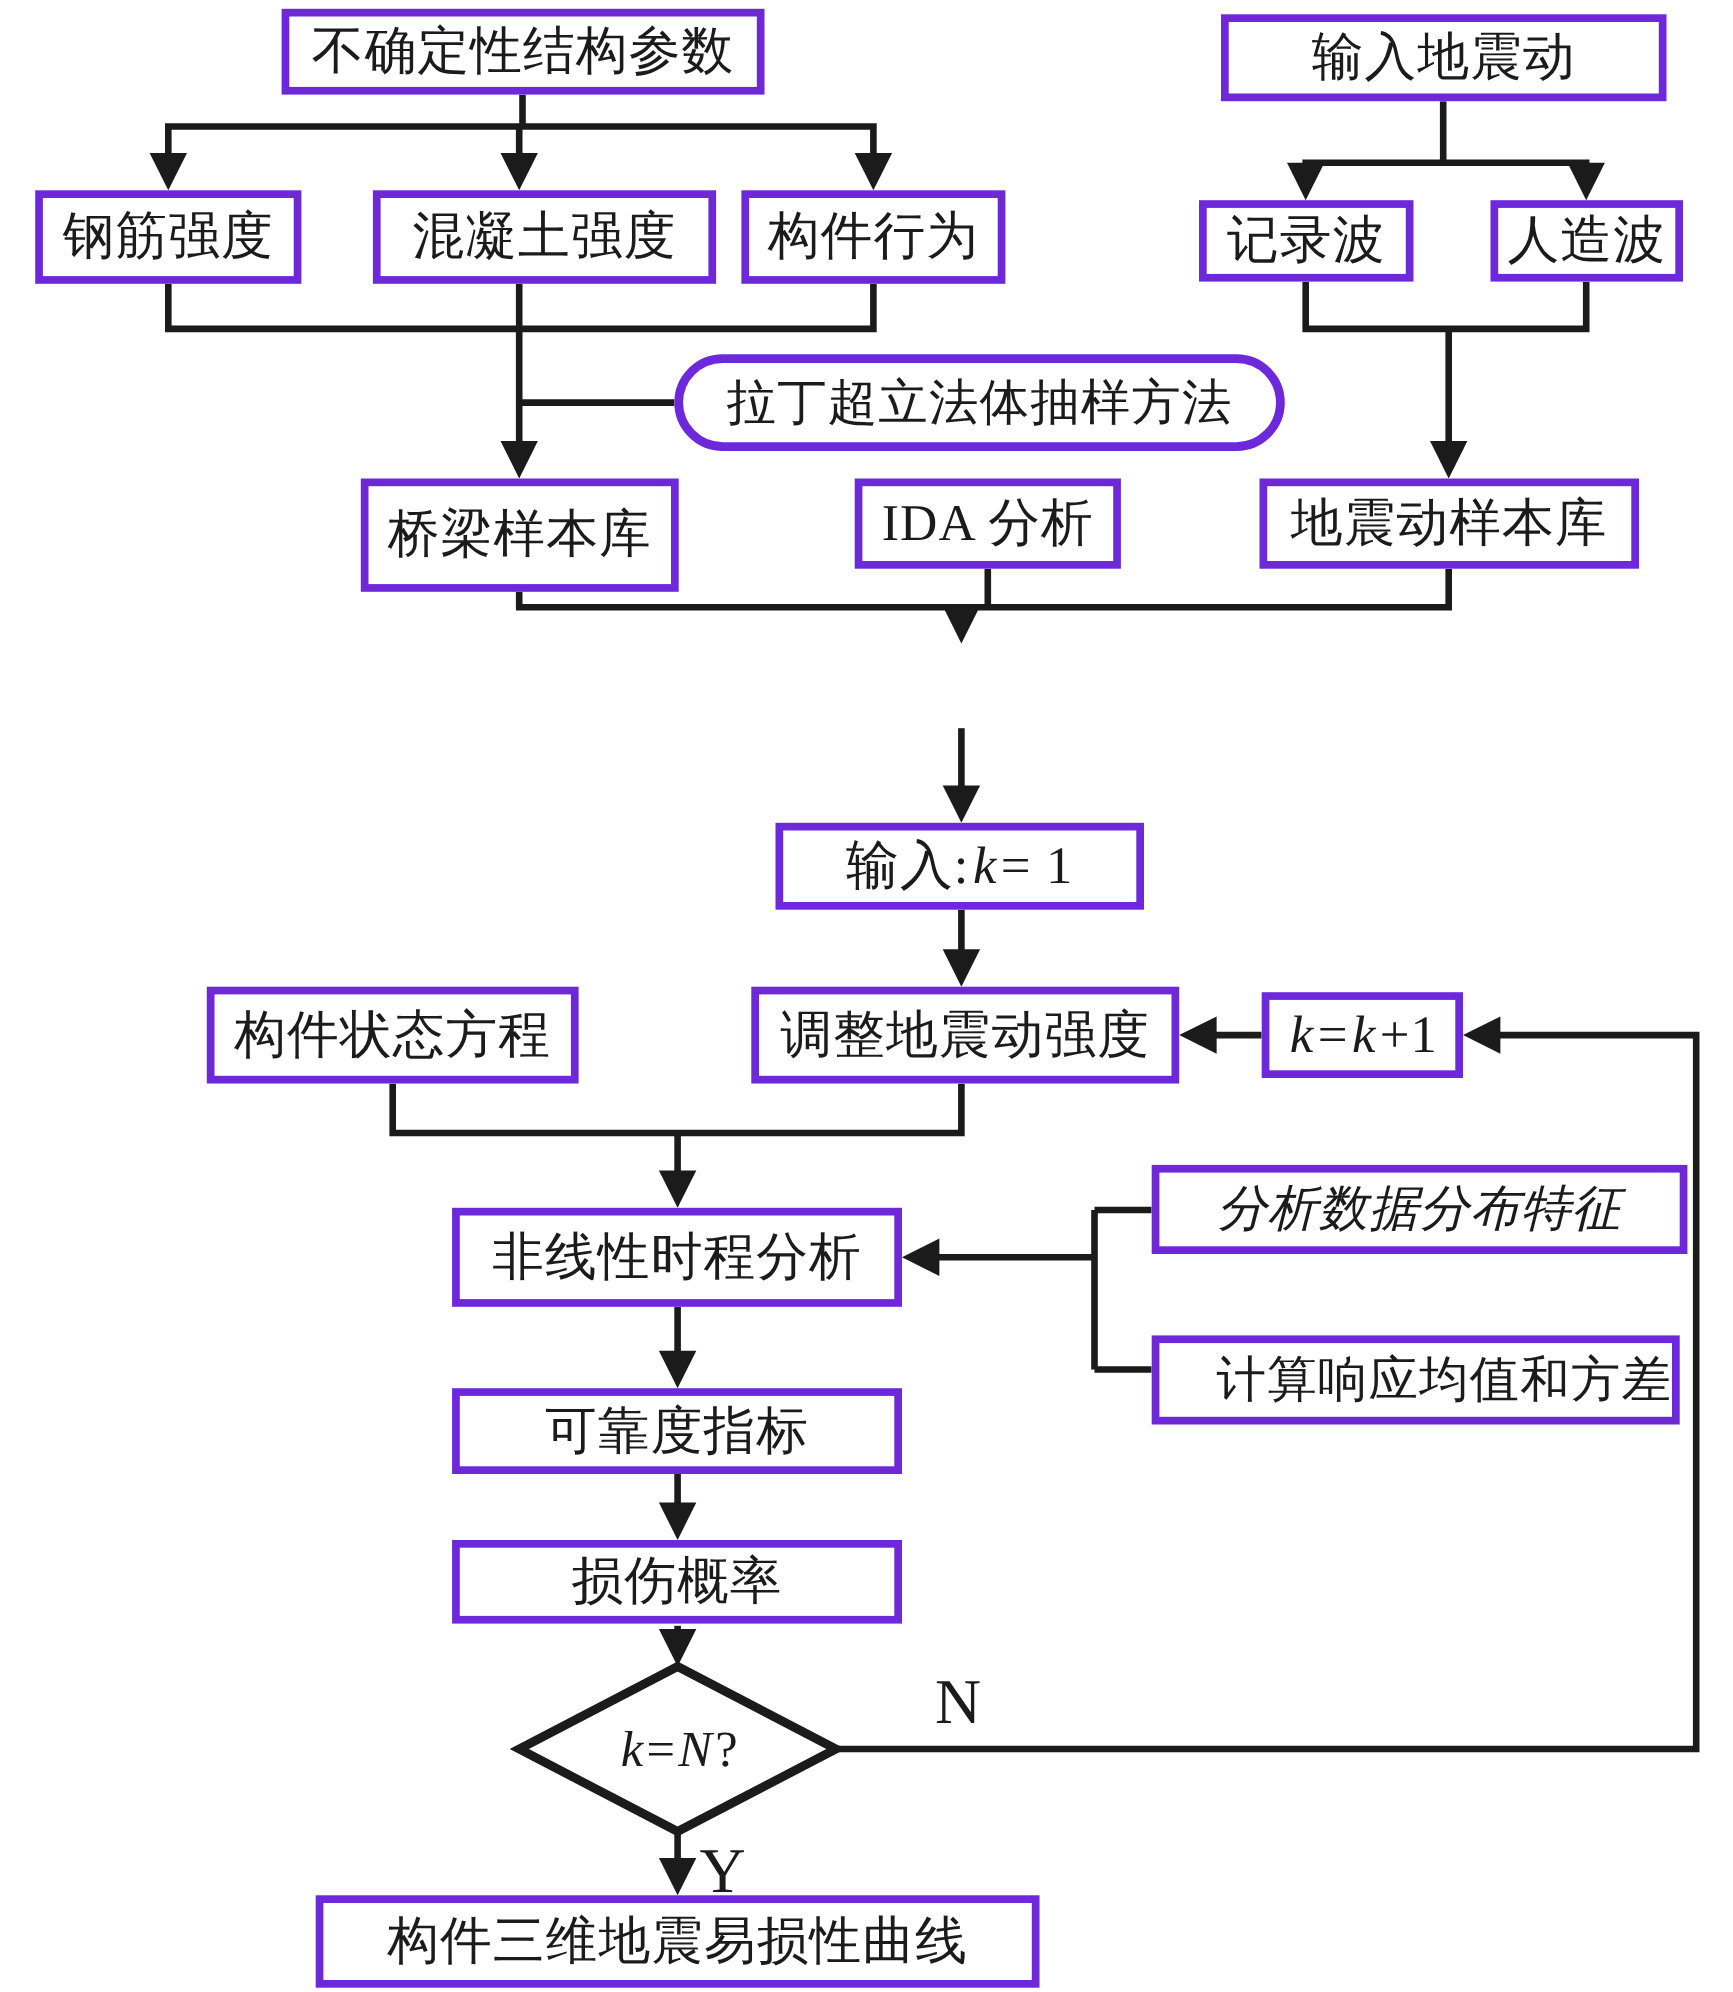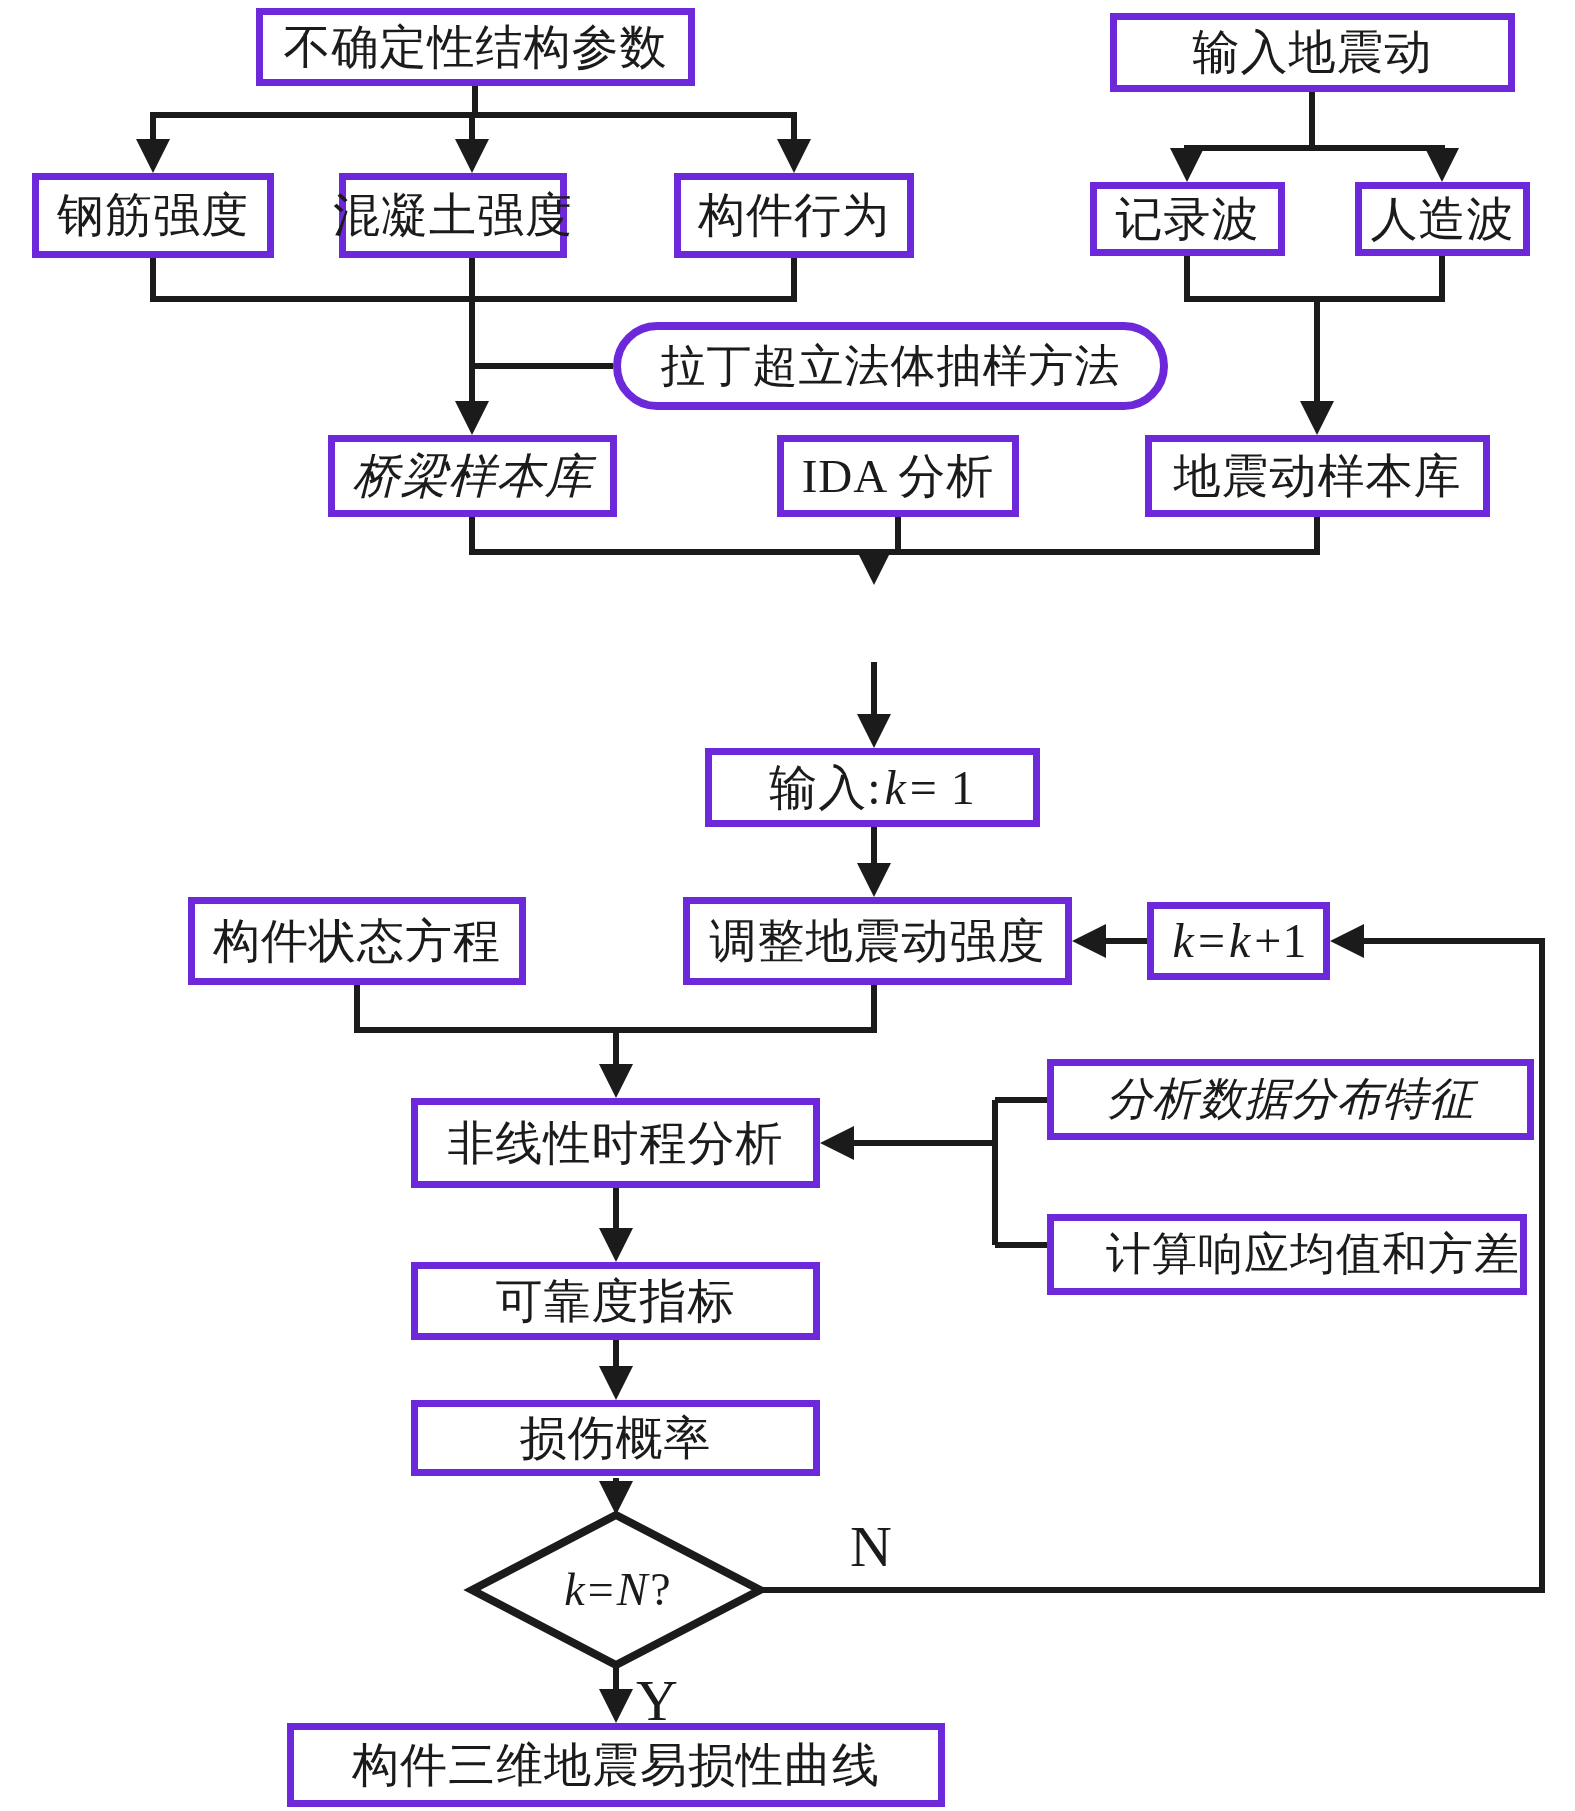--- a/index.html
+++ b/index.html
@@ -116,42 +116,42 @@
     <polygon points="616,1515 760,1590 616,1665 472,1590" fill="#ffffff" stroke="#1b1b1b" stroke-width="8"></polygon>
   </svg>
 
   <div class="box" style="left:256px;top:8px;width:439px;height:78px;">
     <span>不确定性结构参数</span>
   </div>
 
   <div class="box" style="left:32px;top:173px;width:242px;height:85px;">
     <span>钢筋强度</span>
   </div>
-  <div class="box" style="left:339px;top:173px;width:228px;height:85px;">
+  <div class="box" style="left:339px;top:173px;width:312px;height:85px;">
     <span>混凝土强度</span>
   </div>
   <div class="box" style="left:674px;top:173px;width:240px;height:85px;">
     <span>构件行为</span>
   </div>
 
   <div class="box" style="left:1110px;top:13px;width:405px;height:79px;">
     <span>输入地震动</span>
   </div>
   <div class="box" style="left:1090px;top:182px;width:195px;height:74px;">
     <span>记录波</span>
   </div>
   <div class="box" style="left:1355px;top:182px;width:175px;height:74px;">
     <span>人造波</span>
   </div>
 
   <div class="box stadium" style="left:613px;top:322px;width:555px;height:88px;">
     <span>拉丁超立法体抽样方法</span>
   </div>
 
-  <div class="box" style="left:328px;top:435px;width:289px;height:82px;font-style:italic;">
+  <div class="box" style="left:328px;top:435px;width:289px;height:103px;">
     <span>桥梁样本库</span>
   </div>
   <div class="box" style="left:777px;top:435px;width:242px;height:82px;">
     <span>IDA 分析</span>
   </div>
   <div class="box" style="left:1145px;top:435px;width:345px;height:82px;">
     <span>地震动样本库</span>
   </div>
 
 

